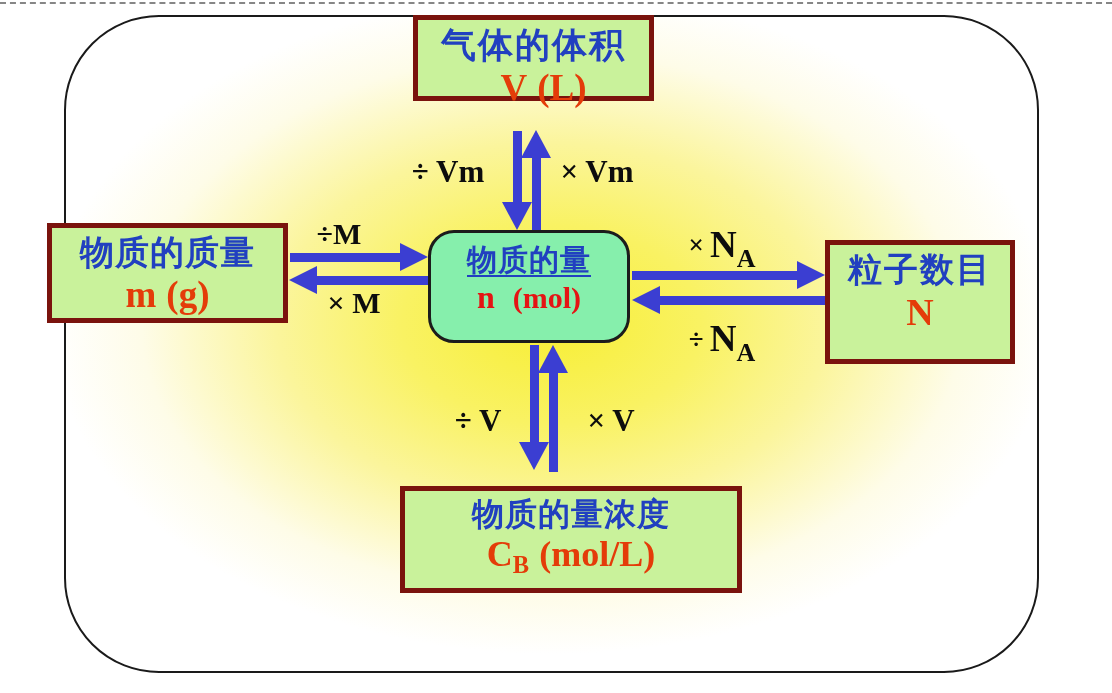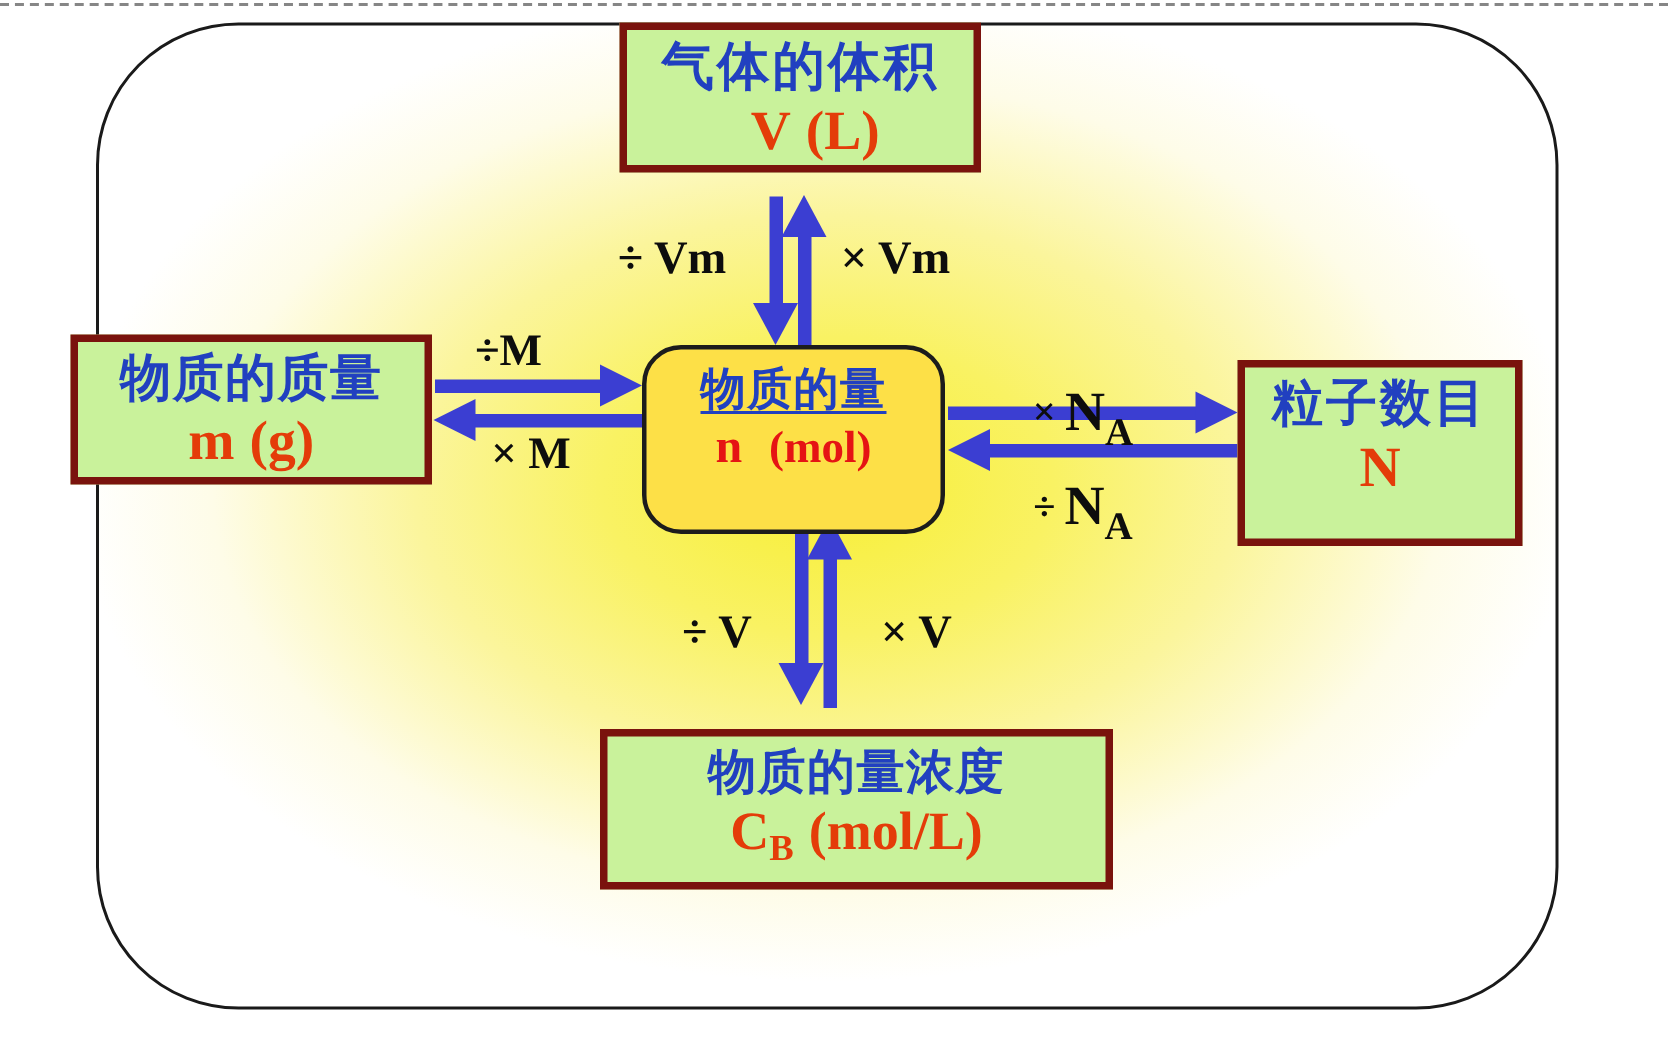--- a/index.html
+++ b/index.html
@@ -11,33 +11,33 @@
          border:2px solid #1a1a1a;border-radius:95px;
          background:radial-gradient(ellipse 500px 330px at 50% 47%,
             #f7ee35 0%, #f9f263 30%, #fbf59c 55%, #fefce8 82%, #ffffff 100%);}
   
   .node{position:absolute;box-sizing:border-box;text-align:center;z-index:3;}
   .node.green{background:#c9f29b;border:5px solid #7a130d;}
   .node-title{font-weight:bold;color:#2140c0;letter-spacing:2px;line-height:1.25;margin-top:3px;}
   .node-symbol{font-family:"Liberation Serif","DejaVu Serif",serif;font-weight:bold;
                color:#e43c09;line-height:1.15;}
   .node-symbol .unit{margin-left:10px;}
-  #node-top{left:413px;top:15px;width:241px;height:100px;}
+  #node-top{left:413px;top:15px;width:241px;height:86px;}
   #node-top .node-title{font-size:35px;}
   #node-top .node-symbol{font-size:37px;padding-left:20px;}
   #node-left{left:47px;top:223px;width:241px;height:100px;}
   #node-left .node-title{font-size:34px;letter-spacing:1px;}
   #node-left .node-symbol{font-size:37px;}
   #node-right{left:825px;top:240px;width:190px;height:124px;}
   #node-right .node-title{font-size:34px;}
   #node-right .node-symbol{font-size:38px;}
   #node-bottom{left:400px;top:486px;width:342px;height:107px;}
   #node-bottom .node-title{font-size:32px;letter-spacing:1px;}
   #node-bottom .node-symbol{font-size:36px;}
-  #node-center{left:428px;top:230px;width:202px;height:126px;background:#fde047;
+  #node-center{left:428px;top:230px;width:202px;height:113px;background:#86efac;
                border:3px solid #1c1c1c;border-radius:26px;}
   #node-center .node-title{font-size:30px;letter-spacing:1px;margin-top:8px;
                text-decoration:underline;text-decoration-thickness:2px;text-underline-offset:5px;}
   #node-center .node-symbol{color:#e51414;font-size:32px;}
   #node-center .node-symbol .unit{margin-left:18px;font-size:30px;}
   .subsc{font-size:.68em;position:relative;top:.28em;}
   
   .arrow{position:absolute;z-index:2;}
   .shaft{position:absolute;background:#3b3ed2;}
   .head{position:absolute;width:0;height:0;}
@@ -58,21 +58,21 @@
   #arr-bottom-up .head{left:538px;top:345px;border-left:15px solid transparent;border-right:15px solid transparent;border-bottom:28px solid #3b3ed2;}
   #arr-bottom-up .shaft{left:549px;top:372px;width:9px;height:100px;}
   
   .edge-label{position:absolute;transform:translate(-50%,-50%);z-index:4;white-space:nowrap;
               font-family:"Liberation Serif","DejaVu Serif",serif;font-weight:bold;color:#0d0d0d;
               font-size:31px;}
   #lbl-div-vm{left:448px;top:172px;}
   #lbl-times-vm{left:597px;top:172px;}
   #lbl-div-m{left:339px;top:234px;font-size:30px;}
   #lbl-times-m{left:354px;top:303px;font-size:30px;}
-  #lbl-times-na{left:722px;top:244px;margin-top:31px;}
+  #lbl-times-na{left:722px;top:244px;}
   #lbl-div-na{left:722px;top:338px;}
   .na-op{font-size:27px;vertical-align:3px;margin-right:6px;}
   .na-base{font-size:37px;}
   .na-sub{font-size:26px;position:relative;top:10px;}
   #lbl-div-v{left:478px;top:421px;}
   #lbl-times-v{left:611px;top:421px;}
 </style>
 </head>
 <body>
 

